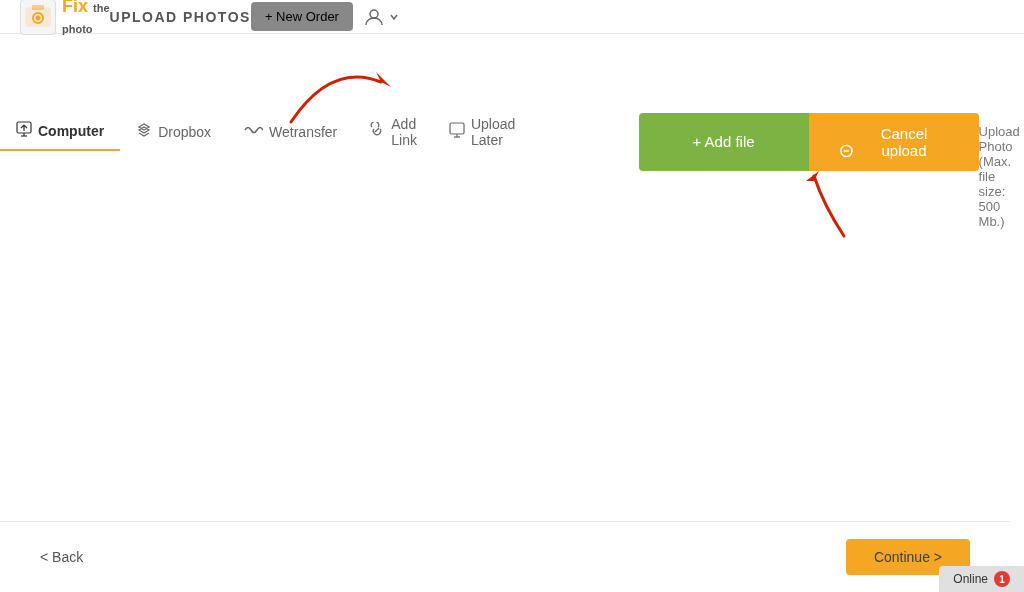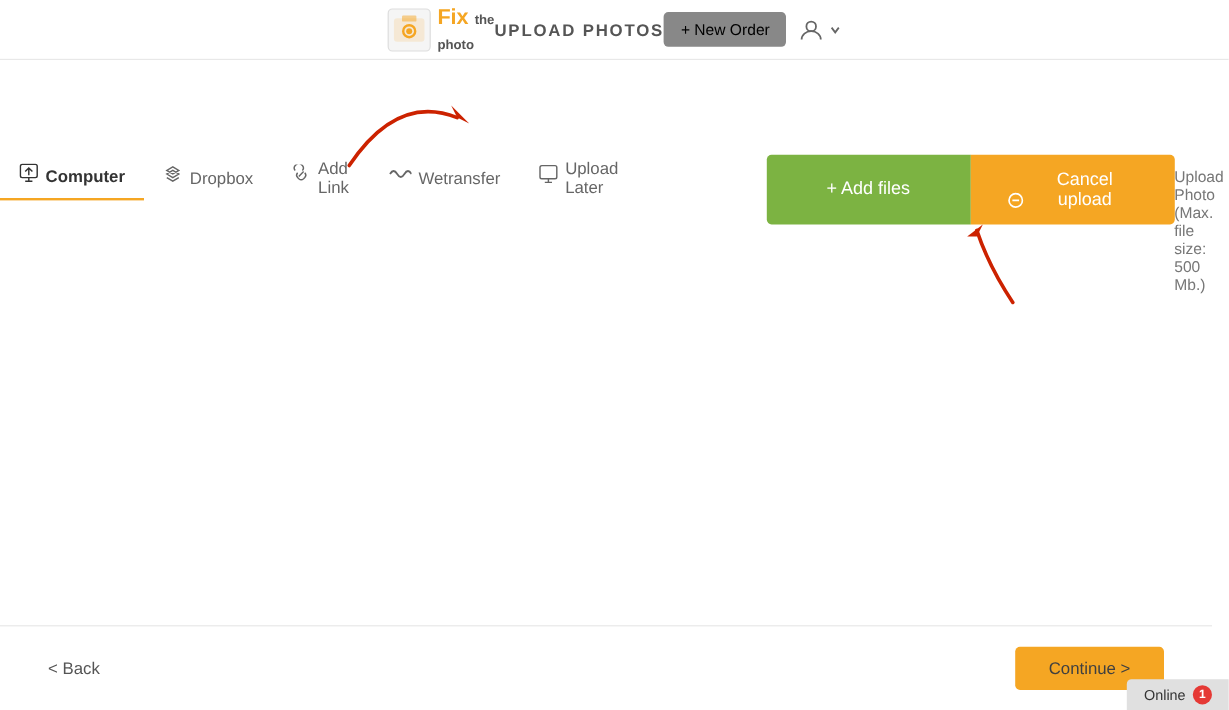--- a/index.html
+++ b/index.html
@@ -2,23 +2,23 @@
 <html><head>
   <meta charset="utf-8">
   <style>
     * { margin: 0; padding: 0; box-sizing: border-box; }
     body { font-family: 'Segoe UI', Arial, sans-serif; background: #fff; width: 1024px; height: 592px; overflow: hidden; position: relative; }
 
     
     .header {
       display: flex;
       align-items: center;
-      justify-content: center;
+      justify-content: flex-start;
       padding: 0 20px;
-      height: 50px;
+      height: 34px;
       border-bottom: 1px solid #e8e8e8;
       background: #fff;
     }
     .logo {
       display: flex;
       align-items: center;
       gap: 6px;
     }
     .logo-icon {
       width: 36px;
@@ -252,35 +252,35 @@
       <span class="tab-icon">
         <svg width="16" height="16" viewBox="0 0 16 16" xmlns="http://www.w3.org/2000/svg">
           <path d="M8 2L3 5l5 3 5-3zM3 8l5 3 5-3-5-3zM3 11l5 3 5-3" fill="none" stroke="#666" stroke-width="1.2"></path>
         </svg>
       </span>
       <span>Dropbox</span>
     </div>
 
     <div class="tab-item">
       <span class="tab-icon">
+        <svg width="20" height="14" viewBox="0 0 20 14" xmlns="http://www.w3.org/2000/svg">
+          <path d="M2 7 Q5 2 8 7 Q11 12 14 7 Q17 2 20 7" fill="none" stroke="#666" stroke-width="1.5"></path>
+        </svg>
+      </span>
+      <span>Wetransfer</span>
+    </div>
+
+    <div class="tab-item">
+      <span class="tab-icon">
         <svg width="16" height="16" viewBox="0 0 16 16" xmlns="http://www.w3.org/2000/svg">
           <path d="M6 10l4-4M5 7a3 3 0 000 4l1 1a3 3 0 004 0l1-1a3 3 0 000-4" fill="none" stroke="#666" stroke-width="1.2"></path>
           <path d="M9 5a3 3 0 000-4L8 0a3 3 0 00-4 0L3 1a3 3 0 000 4" fill="none" stroke="#666" stroke-width="1.2"></path>
         </svg>
       </span>
       <span>Add Link</span>
-    </div>
-
-    <div class="tab-item">
-      <span class="tab-icon">
-        <svg width="20" height="14" viewBox="0 0 20 14" xmlns="http://www.w3.org/2000/svg">
-          <path d="M2 7 Q5 2 8 7 Q11 12 14 7 Q17 2 20 7" fill="none" stroke="#666" stroke-width="1.5"></path>
-        </svg>
-      </span>
-      <span>Wetransfer</span>
     </div>
 
     <div class="tab-item">
       <span class="tab-icon">
         <svg width="16" height="16" viewBox="0 0 16 16" xmlns="http://www.w3.org/2000/svg">
           <rect x="1" y="1" width="14" height="11" rx="1.5" fill="none" stroke="#666" stroke-width="1.2"></rect>
           <line x1="5" y1="15" x2="11" y2="15" stroke="#666" stroke-width="1.2"></line>
           <line x1="8" y1="12" x2="8" y2="15" stroke="#666" stroke-width="1.2"></line>
         </svg>
       </span>
@@ -289,21 +289,21 @@
   </div>
 
   <div style="position:relative; width:520px; height:0;">
     <svg style="position:absolute; left:-250px; top:-95px;" width="120" height="80" viewBox="0 0 120 80" xmlns="http://www.w3.org/2000/svg">
       <path d="M10 70 Q50 10 100 30" fill="none" stroke="#cc2200" stroke-width="3" stroke-linecap="round"></path>
       <polygon points="95,20 110,35 100,30" fill="#cc2200"></polygon>
     </svg>
   </div>
 
   <div class="upload-buttons" style="position:relative; margin-top:10px;">
-    <button class="add-files-btn">+ Add files</button>
+    <button class="add-files-btn">+ Add file</button>
     <button class="cancel-upload-btn">
       <svg width="16" height="16" viewBox="0 0 16 16" xmlns="http://www.w3.org/2000/svg">
         <circle cx="8" cy="8" r="6" fill="none" stroke="#fff" stroke-width="1.5"></circle>
         <line x1="5" y1="8" x2="11" y2="8" stroke="#fff" stroke-width="1.5"></line>
       </svg>
       <span>Cancel upload</span>
     </button>
 
     <svg style="position:absolute; left:155px; bottom:-70px;" width="90" height="75" viewBox="0 0 90 75" xmlns="http://www.w3.org/2000/svg">
       <path d="M50 70 Q30 40 20 10" fill="none" stroke="#cc2200" stroke-width="3" stroke-linecap="round"></path>

